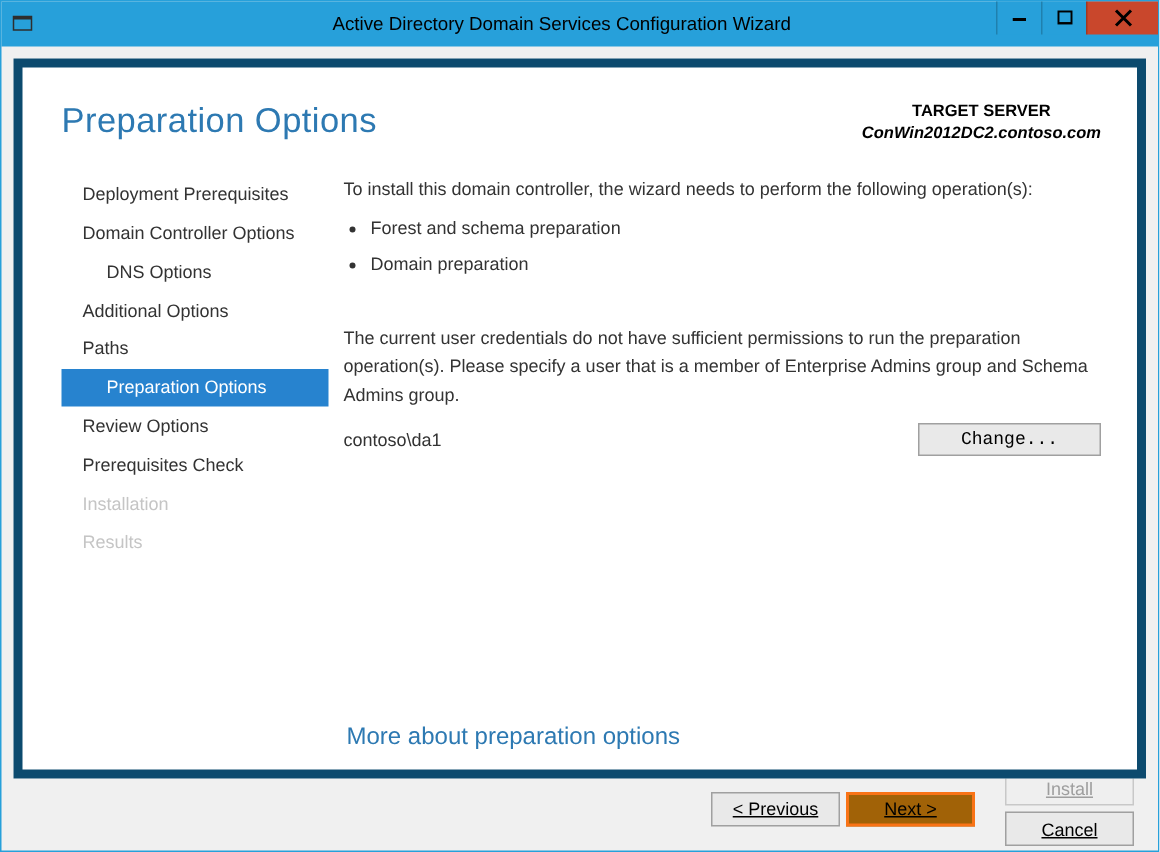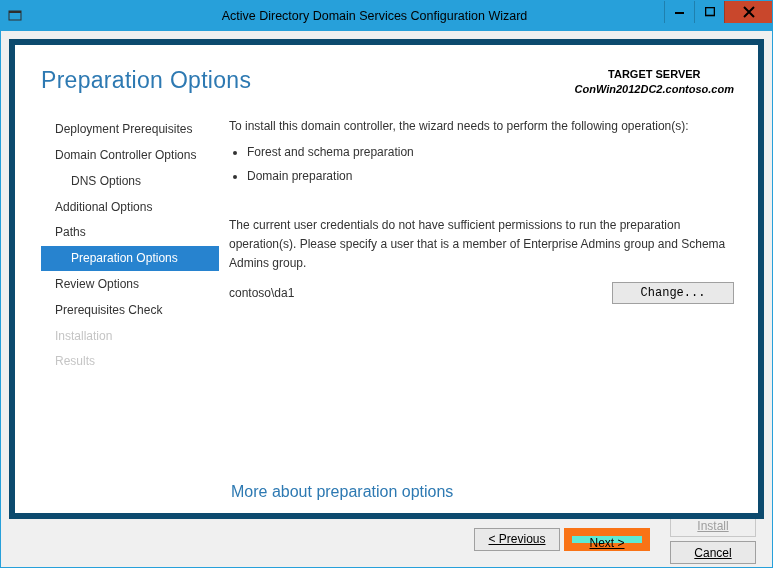--- a/index.html
+++ b/index.html
@@ -204,22 +204,22 @@
       width: 86px;
       height: 23px;
       background: #e9e9e9;
       border: 1px solid #a0a0a0;
       font-size: 12px;
       font-family: inherit;
       cursor: default;
       text-decoration: underline;
     }
     .footer-btn.primary {
-      border: 8px solid #f97316;
-      background: #5eead4;
+      border: 2px solid #f97316;
+      background: #a16207;
     }
     .footer-btn.disabled {
       color: #9e9e9e;
       border: 1px solid #c8c8c8;
       background: #efefef;
     }
   </style>
 </head>
 <body>
 

